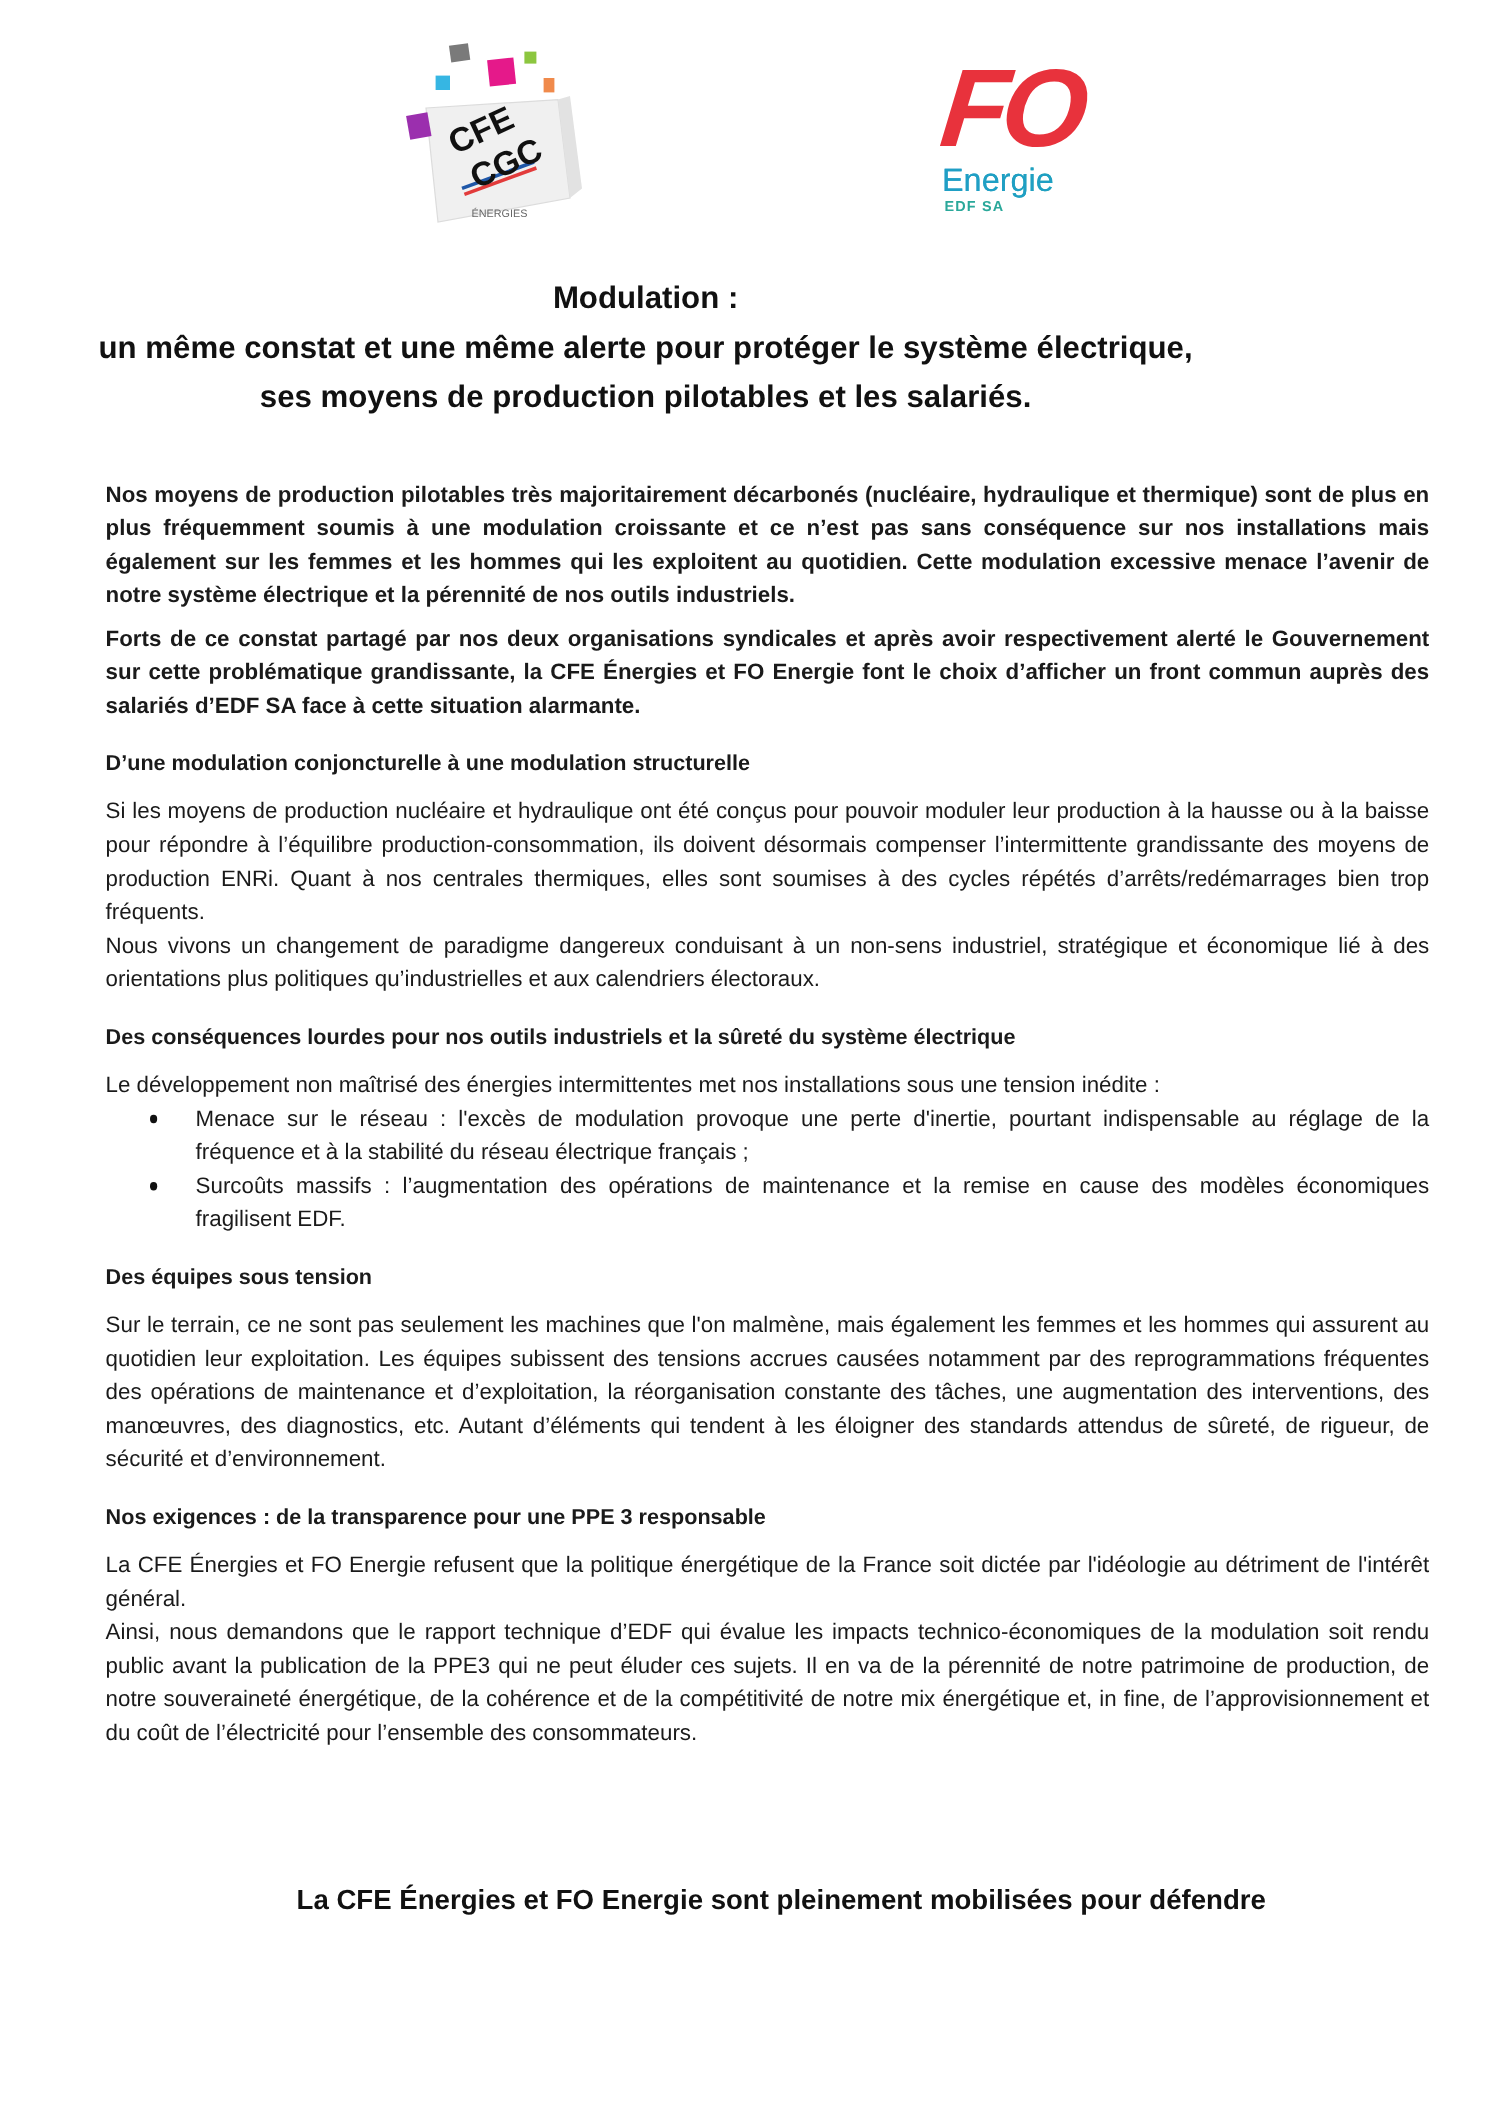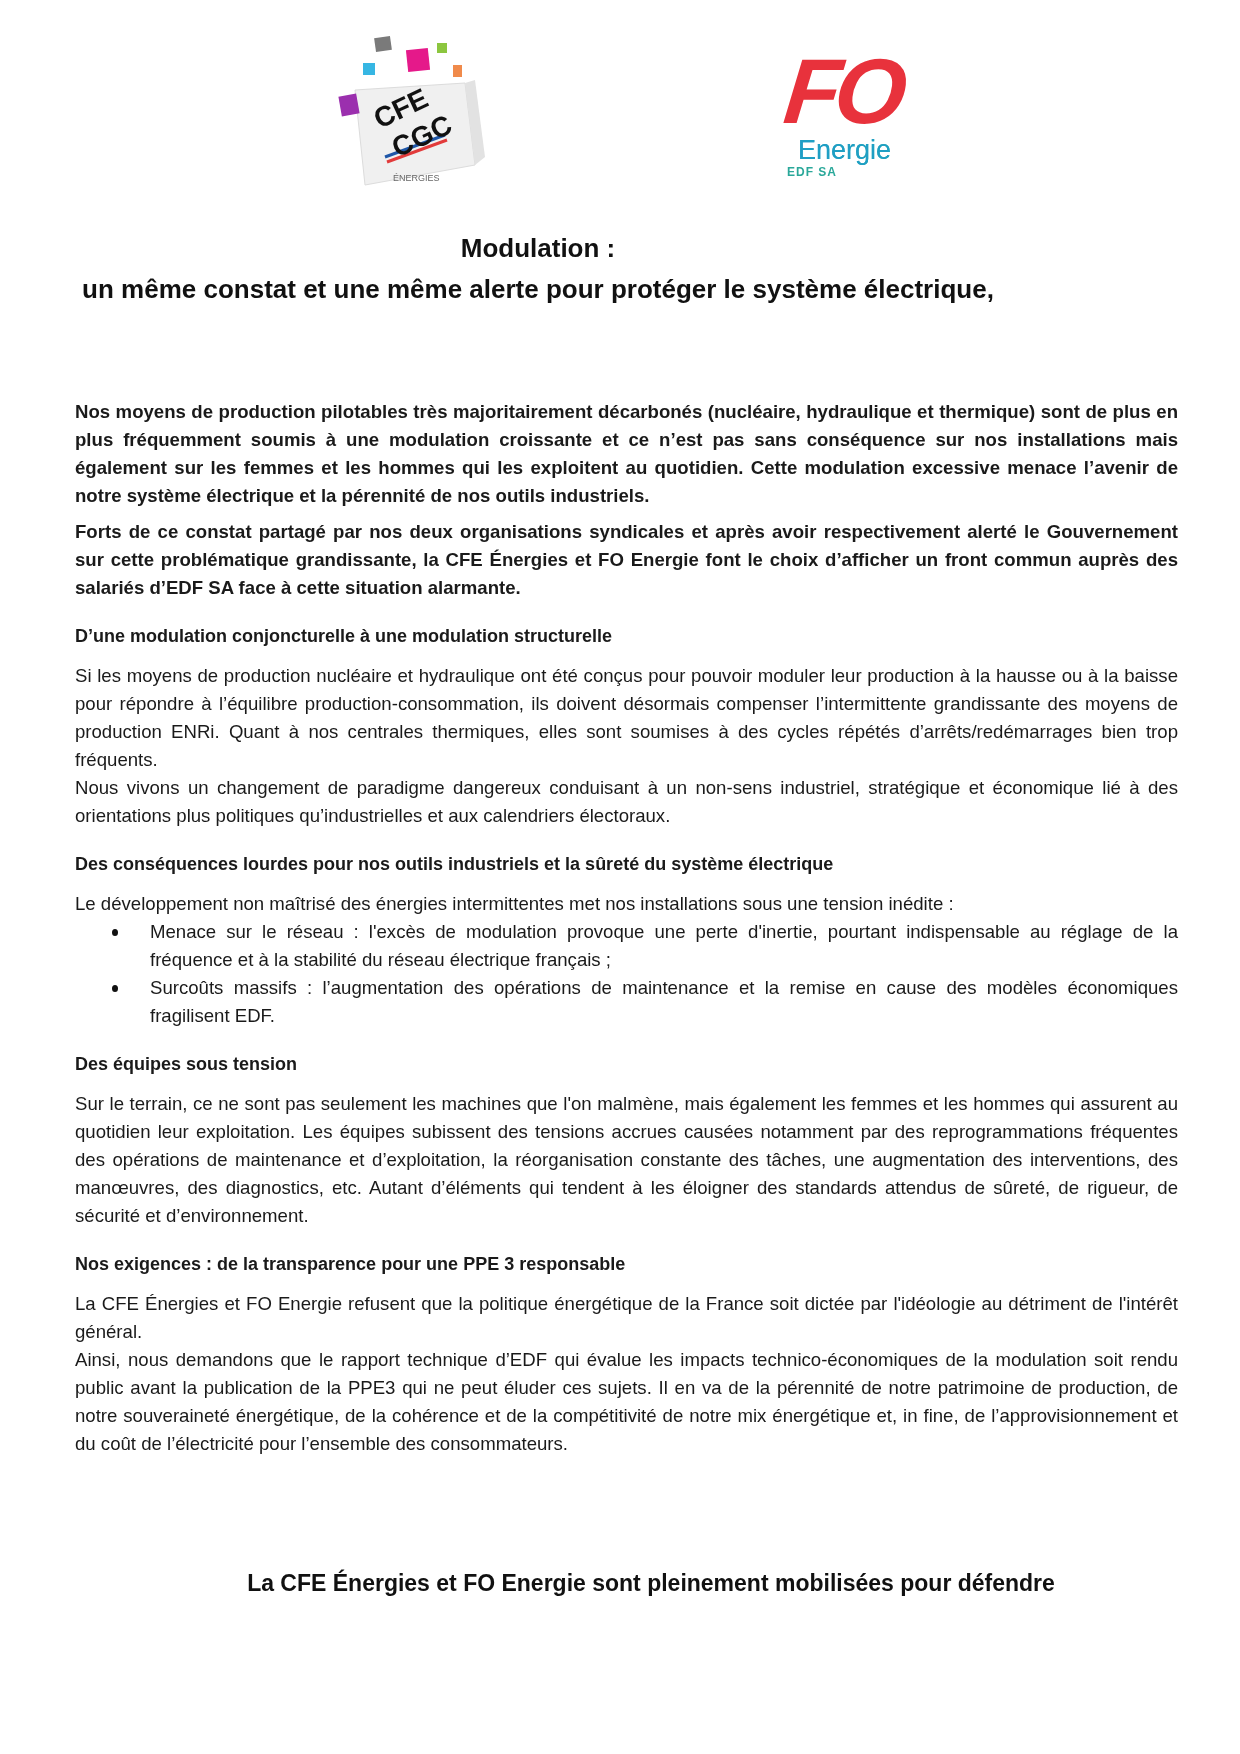--- a/index.html
+++ b/index.html
@@ -5,27 +5,27 @@
   html, body { margin: 0; padding: 0; background: #ffffff; }
   body { width: 1240px; height: 1754px; position: relative; overflow: hidden;
          font-family: "Liberation Sans", sans-serif; color: #1a1a1a; }
   .logo-cfe { position: absolute; left: 335px; top: 35px; width: 150px; height: 160px; }
   .logo-fo { position: absolute; left: 780px; top: 45px; width: 120px; height: 140px; }
   .fo-letters { position: absolute; left: 5px; top: 0; font-weight: bold; font-style: italic;
                 font-size: 92px; line-height: 92px; color: #e8323c; letter-spacing: -6px;
                 transform: skewX(-6deg); }
   .fo-energie { position: absolute; left: 5px; top: 90px; font-size: 27px; line-height: 30px;
                 background: linear-gradient(90deg, #1e8fd6, #2bb39a); -webkit-background-clip: text;
-                background-clip: text; color: #1f9fc4; margin-left: 13px; }
+                background-clip: text; color: #1f9fc4; }
   .fo-edf { position: absolute; left: 7px; top: 120px; font-size: 12px; font-weight: bold; color: #2aa89a; letter-spacing: 1px; }
 
   .title { position: absolute; left: 0; width: 1076px; top: 228px; text-align: center; }
   .title div { font-weight: bold; font-size: 26px; line-height: 41px; color: #111; }
 
-  .content { position: absolute; left: 75px; top: 398px; width: 1103px; font-size: 18.6px; line-height: 28px; }
+  .content { position: absolute; left: 88px; top: 398px; width: 1103px; font-size: 18.6px; line-height: 28px; }
   .content p { margin: 0; text-align: justify; }
   .bold { font-weight: bold; }
   .gap-s { margin-top: 8px !important; }
   .h { font-weight: bold; font-size: 18px; margin: 0; }
   .sec { margin-top: 20px !important; }
   .after-h { margin-top: 12px !important; }
   ul.bullets { margin: 0; padding: 0 0 0 75px; list-style: none; }
   ul.bullets li { position: relative; text-align: justify; }
   ul.bullets li .dot { position: absolute; left: -38px; top: 11px; width: 6px; height: 7px; background: #111; border-radius: 50%; }
   .closing { position: absolute; left: 0; width: 1240px; top: 1565px; text-align: center; padding-left: 31px; }
@@ -54,20 +54,21 @@
 
 <div class="logo-fo">
   <div class="fo-letters">FO</div>
   <div class="fo-energie">Energie</div>
   <div class="fo-edf">EDF SA</div>
 </div>
 
 <div class="title">
   <div>Modulation :</div>
   <div>un même constat et une même alerte pour protéger le système électrique,</div>
+  <div>ses moyens de production pilotables et les salariés.</div>
 </div>
 
 <div class="content">
   <p class="bold">Nos moyens de production pilotables très majoritairement décarbonés (nucléaire, hydraulique et thermique) sont de plus en plus fréquemment soumis à une modulation croissante et ce n’est pas sans conséquence sur nos installations mais également sur les femmes et les hommes qui les exploitent au quotidien. Cette modulation excessive menace l’avenir de notre système électrique et la pérennité de nos outils industriels.</p>
   <p class="bold gap-s">Forts de ce constat partagé par nos deux organisations syndicales et après avoir respectivement alerté le Gouvernement sur cette problématique grandissante, la CFE Énergies et FO Energie font le choix d’afficher un front commun auprès des salariés d’EDF SA face à cette situation alarmante.</p>
 
   <p class="h sec" style="margin-top:27px">D’une modulation conjoncturelle à une modulation structurelle</p>
   <p class="after-h">Si les moyens de production nucléaire et hydraulique ont été conçus pour pouvoir moduler leur production à la hausse ou à la baisse pour répondre à l’équilibre production-consommation, ils doivent désormais compenser l’intermittente grandissante des moyens de production ENRi. Quant à nos centrales thermiques, elles sont soumises à des cycles répétés d’arrêts/redémarrages bien trop fréquents.</p>
   <p>Nous vivons un changement de paradigme dangereux conduisant à un non-sens industriel, stratégique et économique lié à des orientations plus politiques qu’industrielles et aux calendriers électoraux.</p>
 

